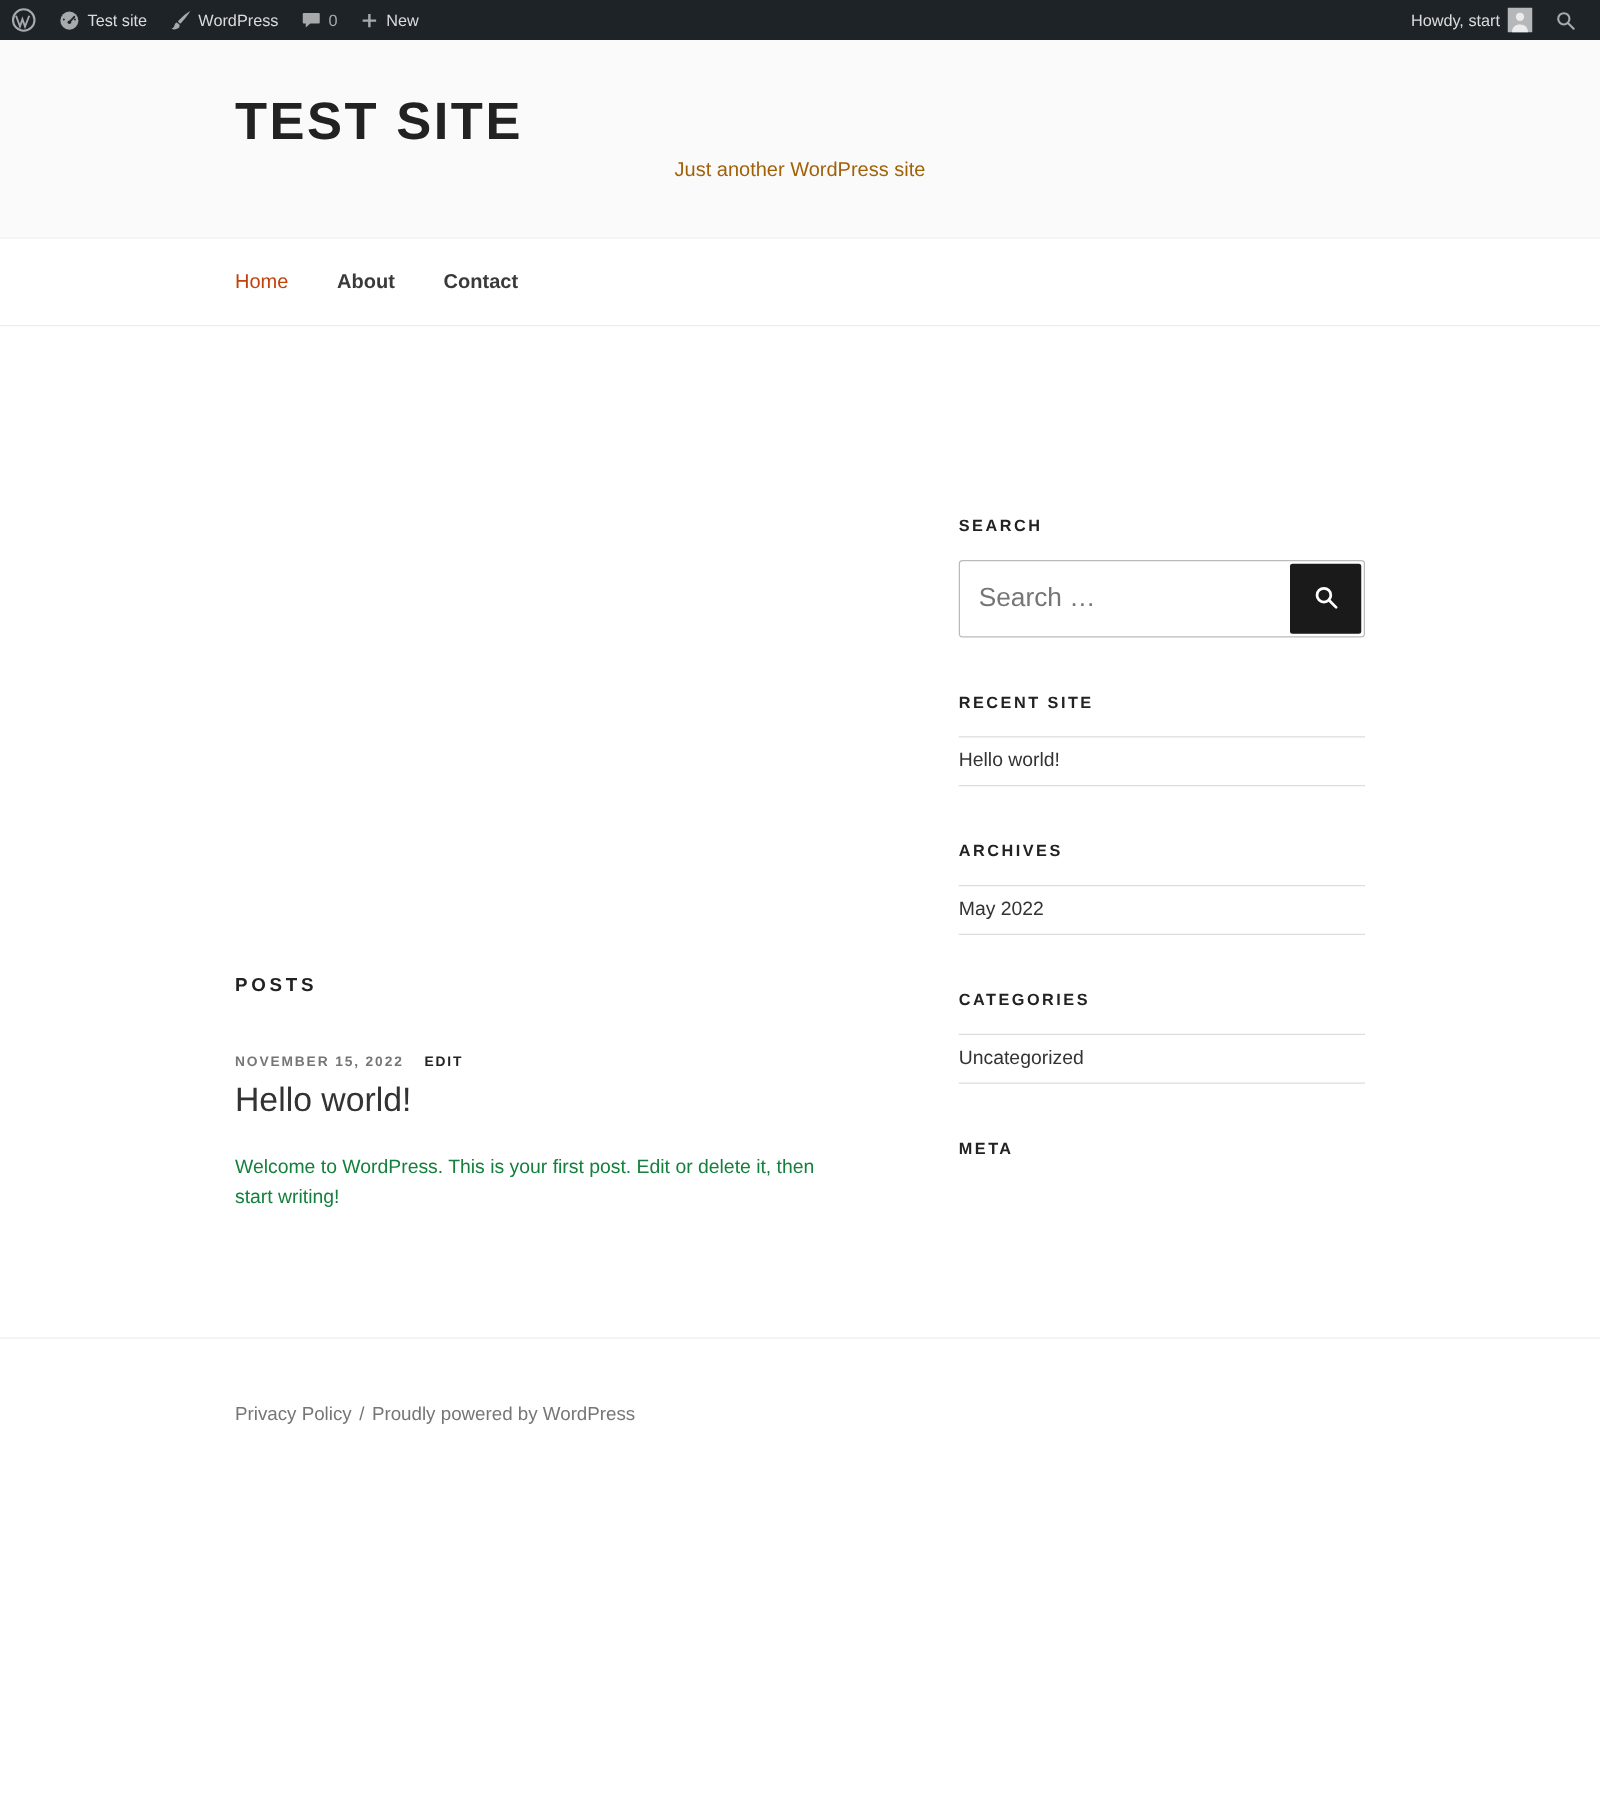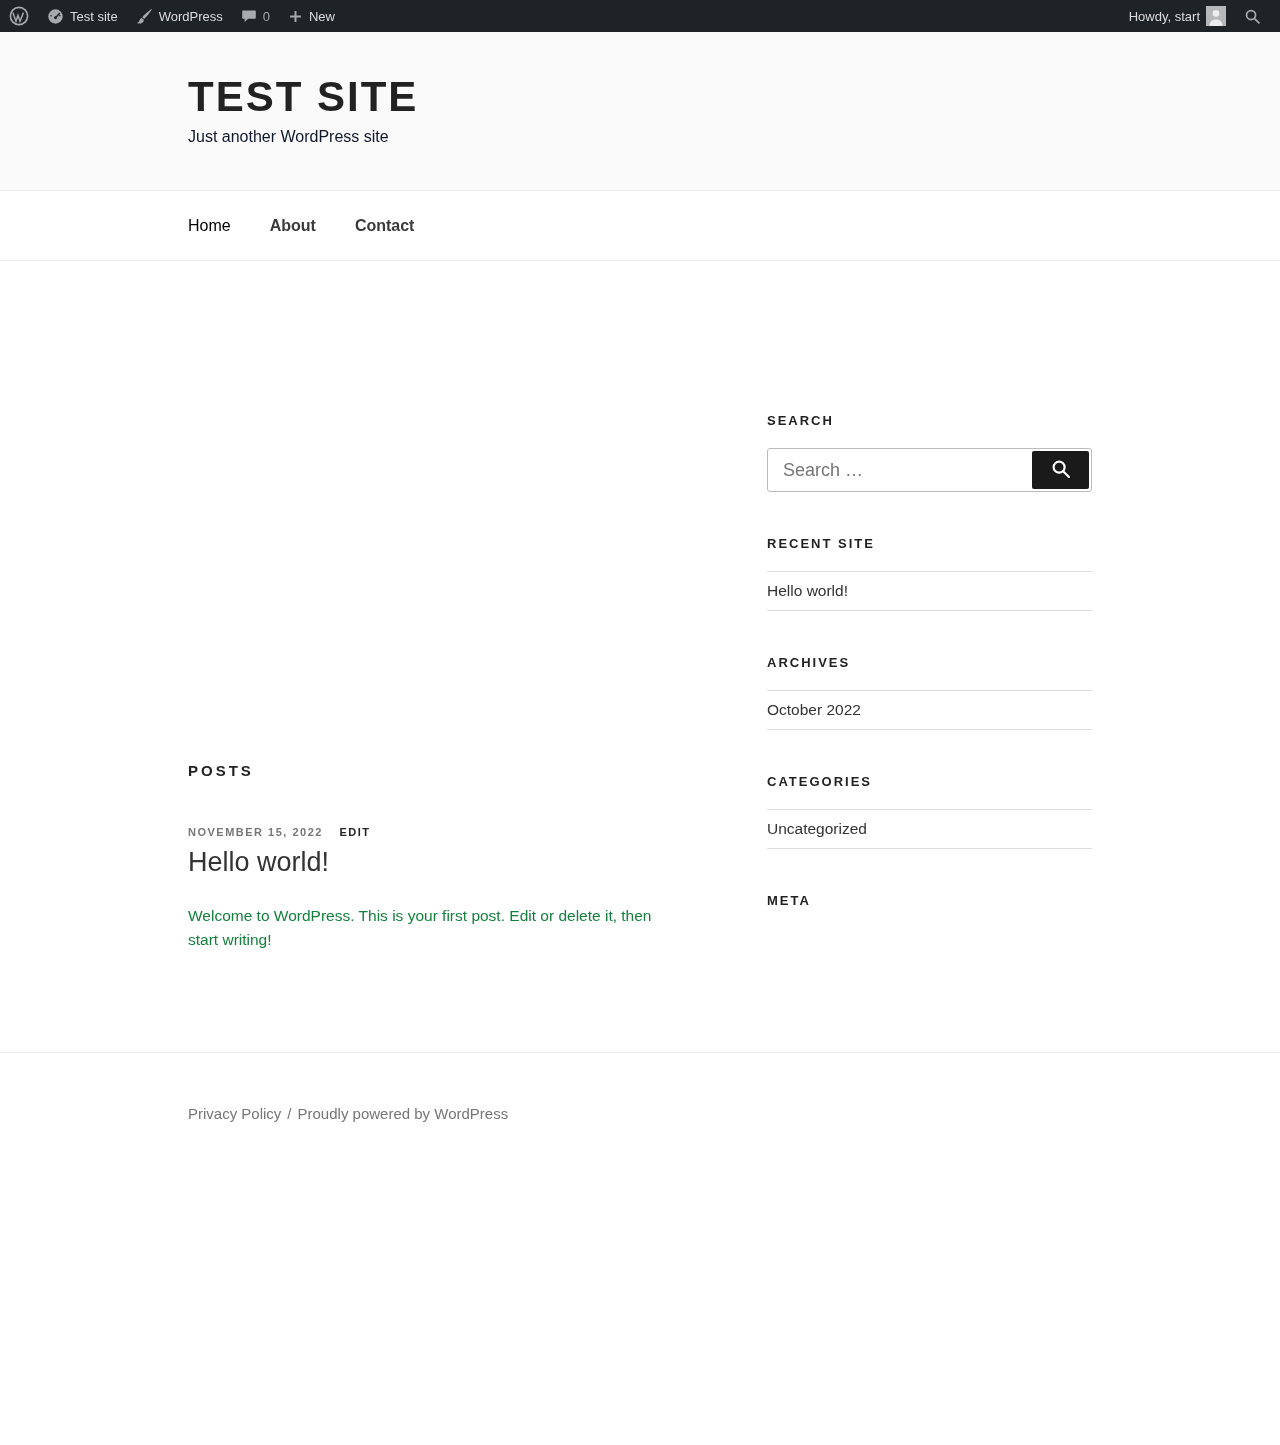--- a/index.html
+++ b/index.html
@@ -47,41 +47,42 @@
     font-weight: 700;
     letter-spacing: 2px;
     color: #222;
     text-decoration: none;
     line-height: 1.1;
     display: inline-block;
   }
   .site-tagline {
     margin-top: 8px;
     font-size: 16px;
-    color: #0f172a;
+    color: #a16207;
+    text-align: center;
   }
 
   
   .main-nav {
     background: #fff;
     border-bottom: 1px solid #eeeeee;
     height: 70px;
     display: flex;
     align-items: center;
   }
   .main-nav .container { display: flex; align-items: center; }
   .nav-link {
     font-size: 16px;
     font-weight: 700;
     color: #3a3a3a;
     text-decoration: none;
     margin-right: 39px;
     cursor: pointer;
   }
-  .nav-link.current { color: #000000; font-weight: 400; }
+  .nav-link.current { color: #c2410c; font-weight: 400; }
 
   
   .site-content {
     display: flex;
     align-items: flex-end;
     padding-top: 88px;
     padding-bottom: 100px;
     gap: 28px;
   }
   .content-main { width: 494px; flex: 0 0 494px; }
@@ -131,25 +132,25 @@
     padding: 10px 0;
     font-size: 15.5px;
     color: #333;
   }
   .widget li a { color: #333; text-decoration: none; cursor: pointer; }
   .comment-connector { color: #333; margin: 0 4px; }
 
   .search-form { position: relative; }
   .search-input {
     width: 100%;
-    height: 44px;
+    height: 62px;
     border: 1px solid #bbb;
     border-radius: 3px;
     padding: 0 70px 0 15px;
-    font-size: 18px;
+    font-size: 21px;
     font-family: "Liberation Sans", "DejaVu Sans", sans-serif;
     color: #333;
     background: #fff;
     outline: none;
   }
   .search-input::placeholder { color: #767676; opacity: 1; }
   .search-submit {
     position: absolute;
     top: 3px; right: 3px; bottom: 3px;
     width: 57px;
@@ -299,21 +300,21 @@
           <a>Hello world!</a>
         </li>
       </ul>
     </section>
 
 
     <section class="widget">
       <h3 class="widget-title">ARCHIVES</h3>
       <ul>
         <li>
-          <a>October 2022</a>
+          <a>May 2022</a>
         </li>
       </ul>
     </section>
 
     <section class="widget">
       <h3 class="widget-title">CATEGORIES</h3>
       <ul>
         <li>
           <a>Uncategorized</a>
         </li>

